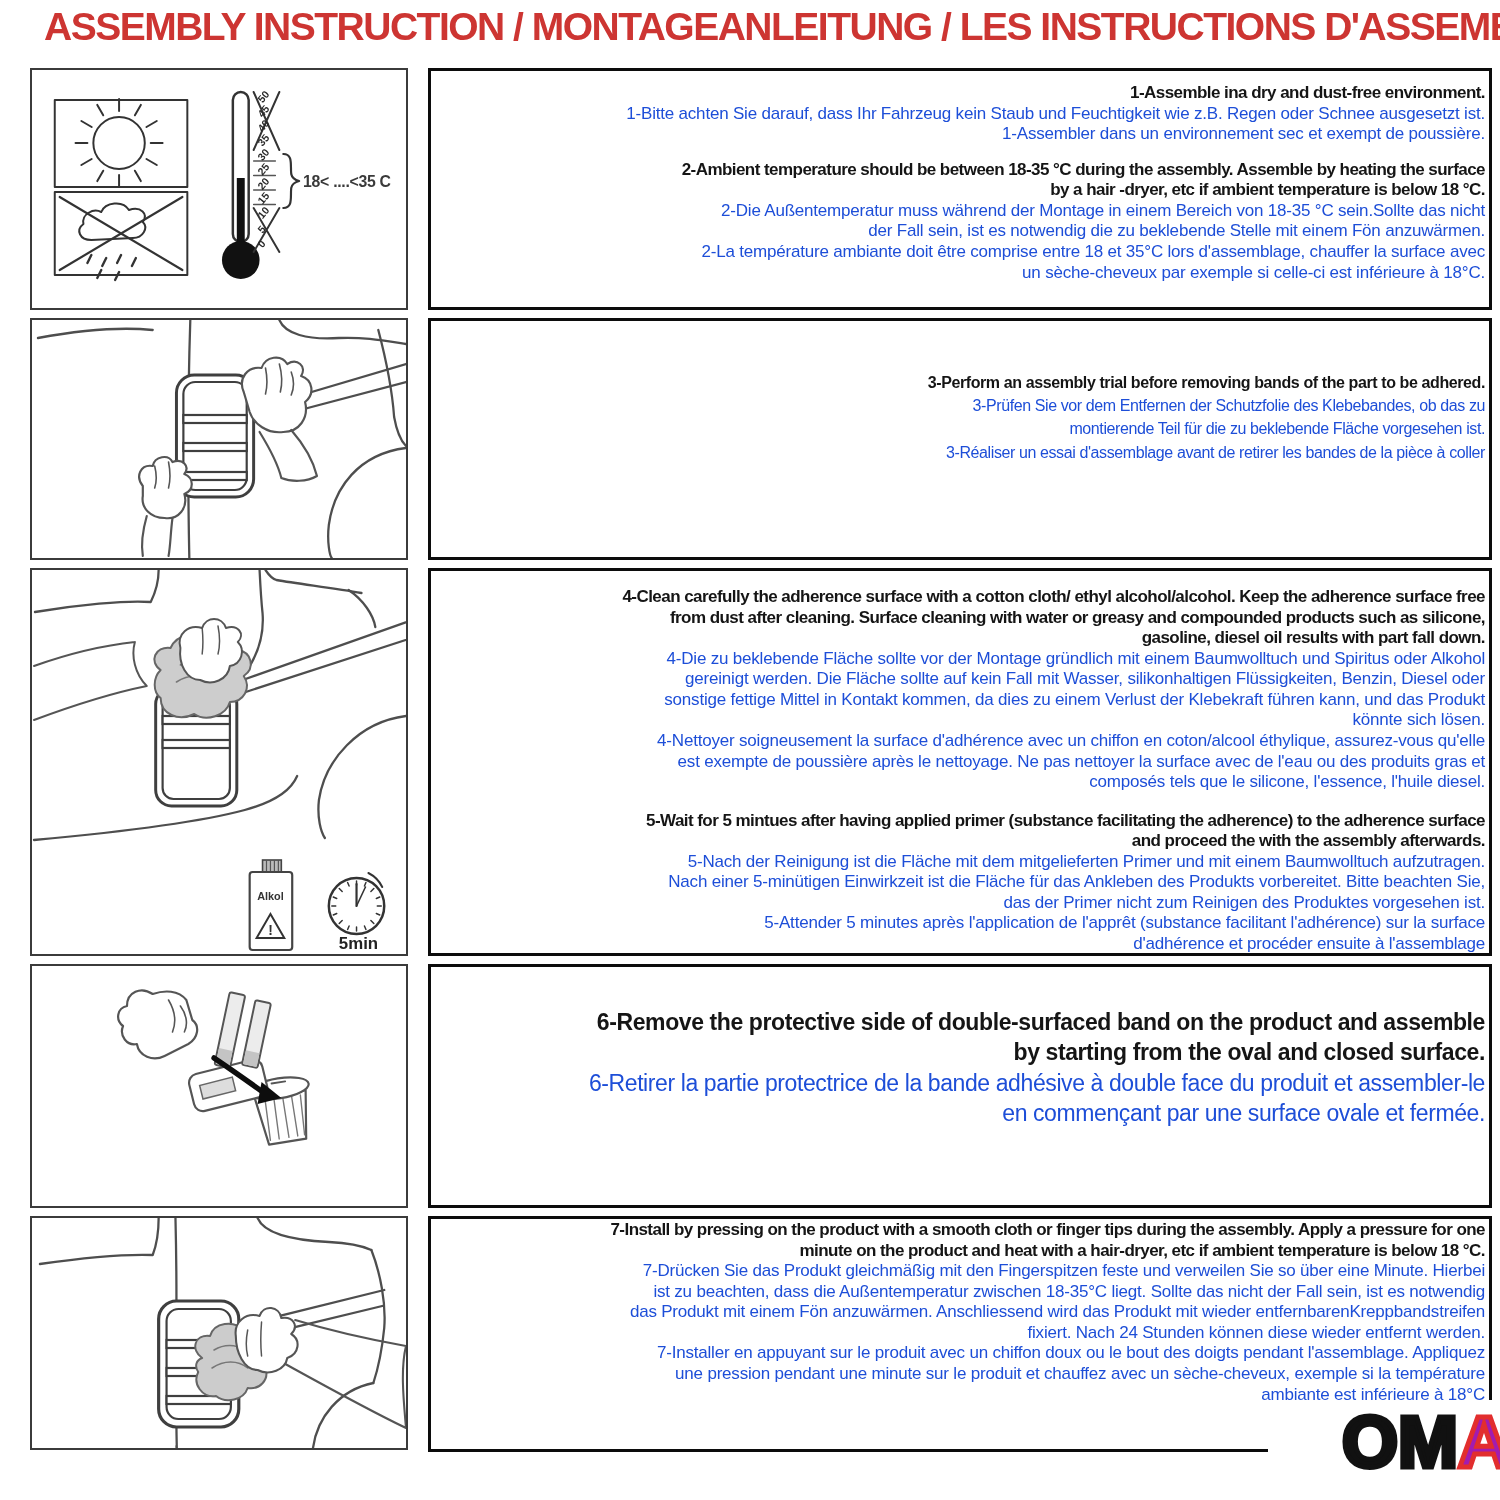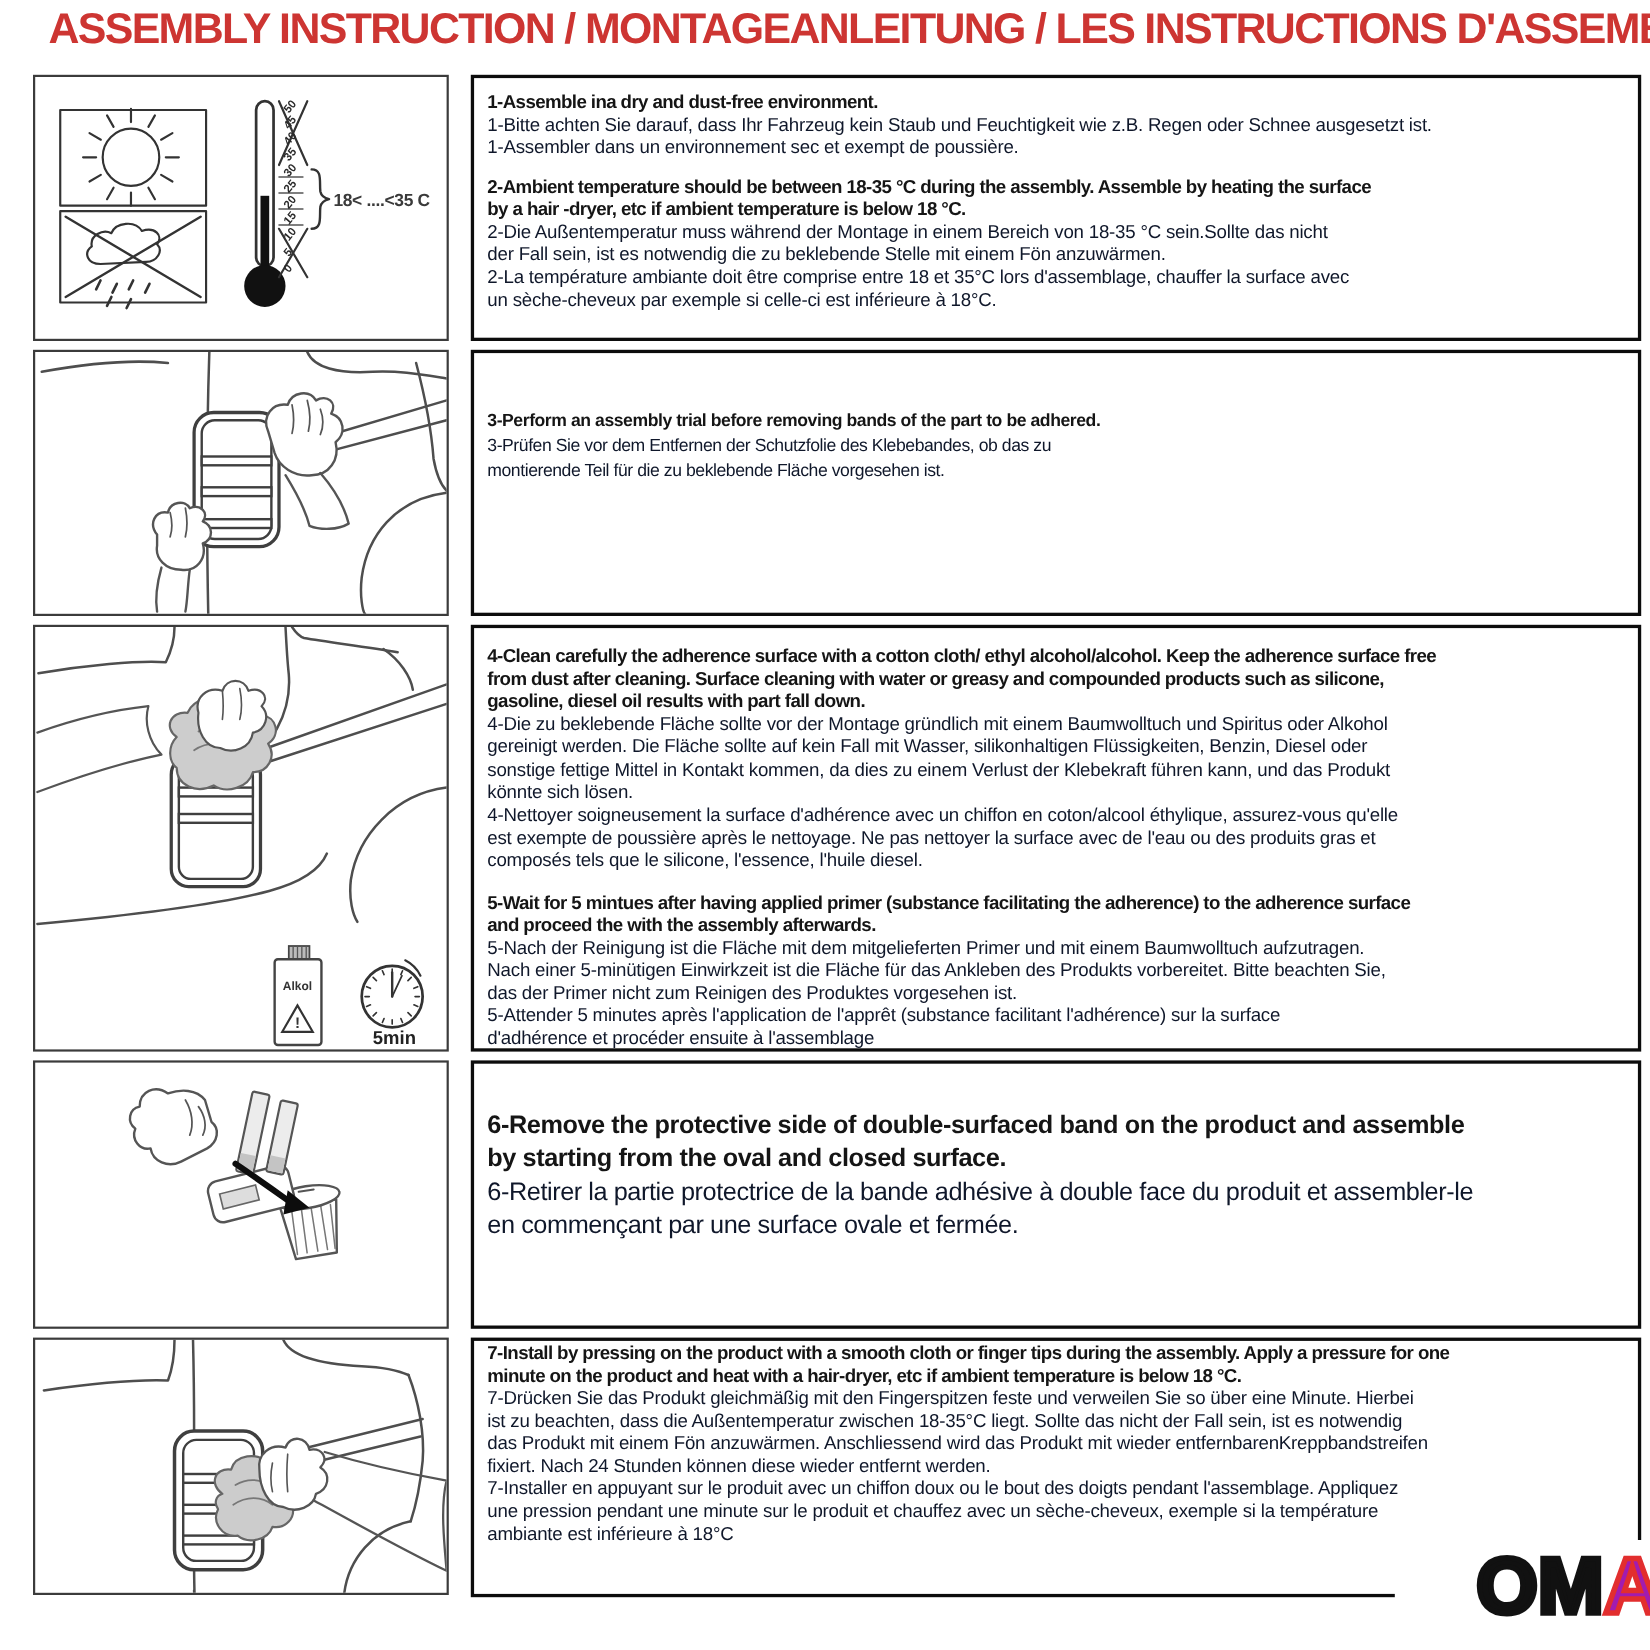--- a/index.html
+++ b/index.html
@@ -11,34 +11,34 @@
     position:absolute;left:44px;top:4px;width:1448px;
     font-size:39px;font-weight:700;letter-spacing:-1.5px;
     color:#cd3532;white-space:nowrap;line-height:1.2;
   }
   .fig{
     position:absolute;left:30px;width:378px;border:2px solid #3b3b3b;
     background:#fff;box-sizing:border-box;
   }
   .txt{
     position:absolute;left:428px;width:1064px;border:3px solid #0c0c0c;
-    background:#fff;box-sizing:border-box;padding:10px 4px 0 12px;overflow:hidden;
+    background:#fff;box-sizing:border-box;padding:10px 4px 0 12px;overflow:hidden;text-align:right;
   }
   .r1{top:68px;height:242px}
   .r2{top:318px;height:242px}
   .r3{top:568px;height:388px}
   .r4{top:964px;height:244px}
   .r5{top:1216px;height:236px}
   .fig.r5{height:234px}
   .txt.r1{padding-top:12px}
   .txt.r2{padding-top:50px}
   .txt.r3{padding-top:16px}
   .txt.r4{padding-top:40px}
   .txt.r5{padding-top:1px}
-  p{margin:0;white-space:pre-line;color:#0f172a}
+  p{margin:0;white-space:pre-line;color:#1d4ed8}
   .sm{font-size:17px;line-height:1.21;letter-spacing:-0.2px}
   .sm.b{letter-spacing:-0.55px}
   .md2{font-size:16px;line-height:1.45;letter-spacing:-0.4px}
   .md4{font-size:23px;line-height:1.32;letter-spacing:-0.4px}
   .b{font-weight:700;color:#151515}
   .gap{margin-top:15px}
   .r3 .gap{margin-top:18px}
   .fig svg{display:block;width:100%;height:100%}
   .logo{
     position:absolute;left:1268px;top:1400px;width:296px;height:84px;background:#fff;
@@ -133,20 +133,21 @@
       <path d="M124,146 C126,154 126,162 124,168 M138,142 C140,152 140,160 138,168" fill="none" stroke-width="1.6"></path>
       <path d="M116,196 C112,210 110,224 112,236 M142,198 C140,212 140,226 138,236" fill="none"></path>
     </g>
   </svg>
 </div>
 
 <div class="txt r2">
   <p class="md2 b">3-Perform an assembly trial before removing bands of the part to be adhered.</p>
   <p class="md2">3-Prüfen Sie vor dem Entfernen der Schutzfolie des Klebebandes, ob das zu
 montierende Teil für die zu beklebende Fläche vorgesehen ist.</p>
+  <p class="md2">3-Réaliser un essai d'assemblage avant de retirer les bandes de la pièce à coller</p>
 </div>
 
 <div class="fig r3">
   <svg viewBox="0 0 378 384" preserveAspectRatio="none">
     <g fill="none" stroke="#4e4e4e" stroke-width="2.3" stroke-linecap="round" stroke-linejoin="round">
       <path d="M3,42 C45,35 95,30 120,32 C126,20 128,8 128,0"></path>
       <path d="M236,0 C240,6 244,9 247,10 C270,14 305,18 333,23"></path>
       <path d="M320,20 C335,30 345,45 347,57"></path>
       <path d="M390,48 L213,110 M390,66 L216,122 M213,110 C211,115 213,120 216,122"></path>
       <path d="M378,146 C330,152 296,190 290,230 C288,248 292,262 296,268"></path>

